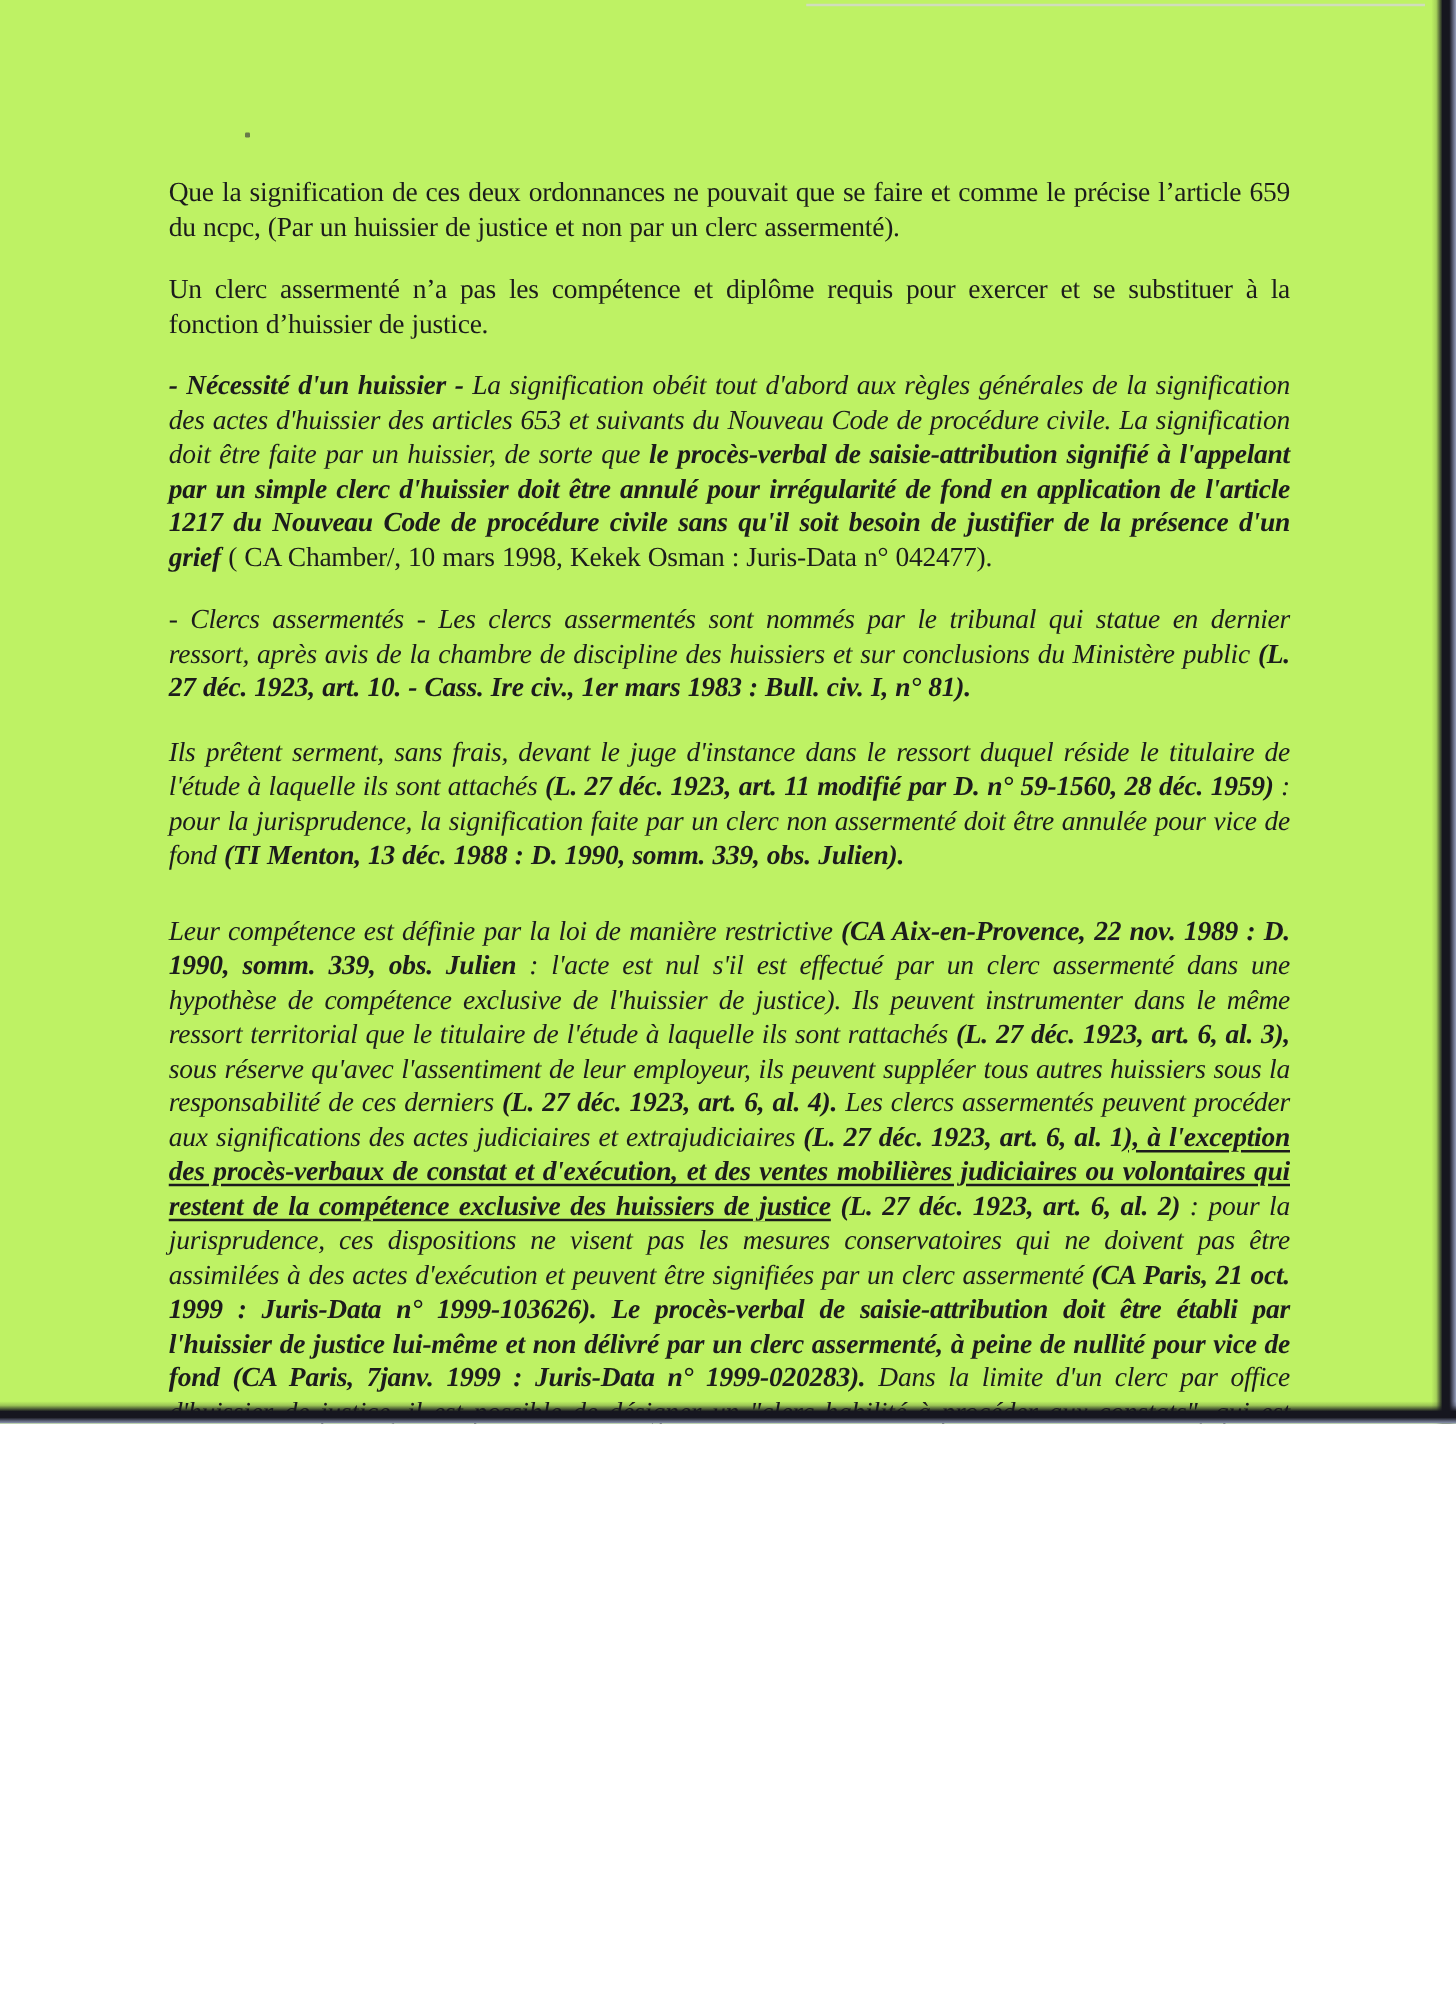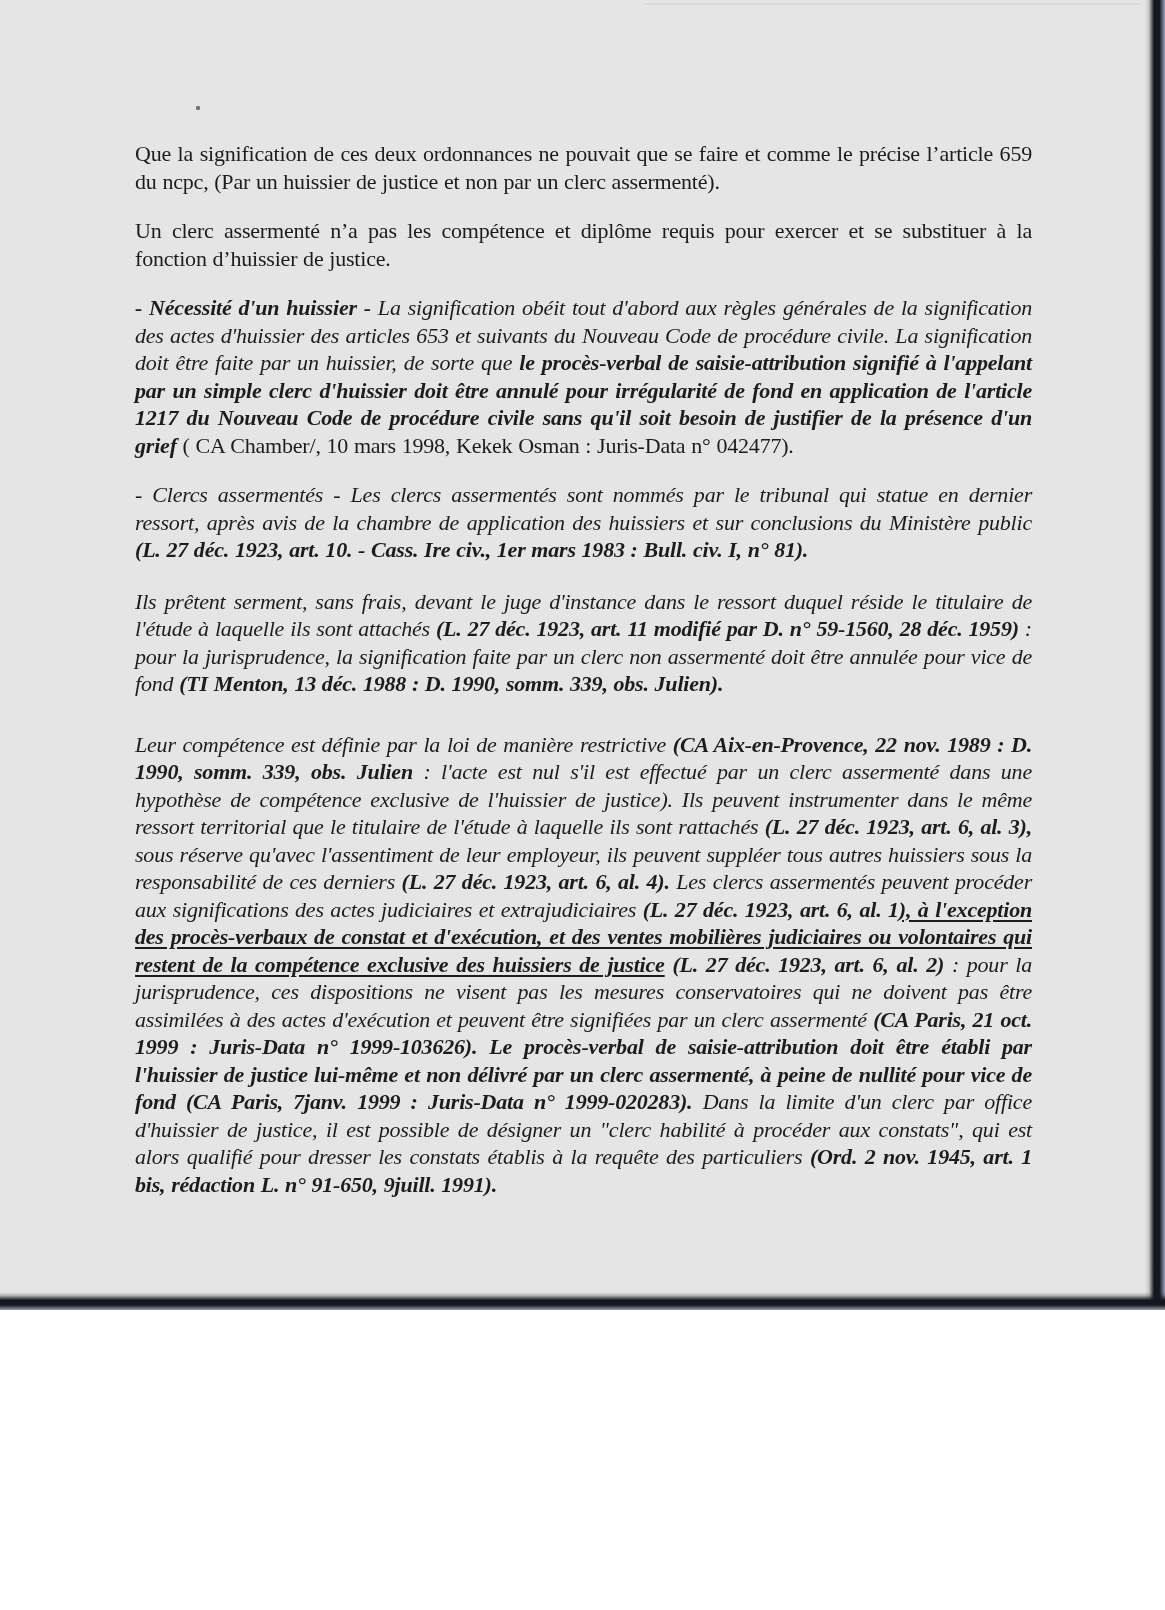--- a/index.html
+++ b/index.html
@@ -1,19 +1,19 @@
 <!DOCTYPE html>
 <html><head>
 <meta charset="utf-8">
 <style>
   html,body{margin:0;padding:0;background:#ffffff;}
   .page{
     position:relative;
-    width:1165px;height:1310px;
-    background:#e5e5e5;
+    width:1165px;height:1139px;
+    background:#bef264;
     overflow:hidden;
     font-family:"Liberation Serif",serif;
   }
   
   .doc{position:absolute;left:135px;top:140px;width:897px;}
   .para{
     margin:0 0 22px;
     text-align:justify;
     font-size:22px;
     line-height:27.5px;
@@ -57,21 +57,21 @@
 <body>
 
 <div class="page">
   <div class="top-line"></div>
   <div class="speck"></div>
 
   <div class="doc">
       <p class="para"><span>Que la signification de ces deux ordonnances ne pouvait que se faire et comme le précise l’article 659 du ncpc, (Par un huissier de justice et non par un clerc assermenté).</span></p>
       <p class="para"><span>Un clerc assermenté n’a pas les compétence et diplôme requis pour exercer et se substituer à la fonction d’huissier de justice.</span></p>
       <p class="para"><span class="b i">- Nécessité d'un huissier - </span><span class="i">La signification obéit tout d'abord aux règles générales de la signification des actes d'huissier des articles 653 et suivants du Nouveau Code de procédure civile. La signification doit être faite par un huissier, de sorte que </span><span class="b i">le procès-verbal de saisie-attribution signifié à l'appelant par un simple clerc d'huissier doit être annulé pour irrégularité de fond en application de l'article 1217 du Nouveau Code de procédure civile sans qu'il soit besoin de justifier de la présence d'un grief</span><span> ( CA Chamber/, 10 mars 1998, Kekek Osman : Juris-Data n° 042477).</span></p>
-      <p class="para"><span class="i">- Clercs assermentés - Les clercs assermentés sont nommés par le tribunal qui statue en dernier ressort, après avis de la chambre de application des huissiers et sur conclusions du Ministère public </span><span class="b i">(L. 27 déc. 1923, art. 10. - Cass. Ire civ., 1er mars 1983 : Bull. civ. I, n° 81).</span></p>
+      <p class="para"><span class="i">- Clercs assermentés - Les clercs assermentés sont nommés par le tribunal qui statue en dernier ressort, après avis de la chambre de discipline des huissiers et sur conclusions du Ministère public </span><span class="b i">(L. 27 déc. 1923, art. 10. - Cass. Ire civ., 1er mars 1983 : Bull. civ. I, n° 81).</span></p>
       <p class="para"><span class="i">Ils prêtent serment, sans frais, devant le juge d'instance dans le ressort duquel réside le titulaire de l'étude à laquelle ils sont attachés </span><span class="b i">(L. 27 déc. 1923, art. 11 modifié par D. n° 59-1560, 28 déc. 1959)</span><span class="i"> : pour la jurisprudence, la signification faite par un clerc non assermenté doit être annulée pour vice de fond </span><span class="b i">(TI Menton, 13 déc. 1988 : D. 1990, somm. 339, obs. Julien).</span></p>
       <p class="para"><span class="i">Leur compétence est définie par la loi de manière restrictive </span><span class="b i">(CA Aix-en-Provence, 22 nov. 1989 : D. 1990, somm. 339, obs. Julien</span><span class="i"> : l'acte est nul s'il est effectué par un clerc assermenté dans une hypothèse de compétence exclusive de l'huissier de justice). Ils peuvent instrumenter dans le même ressort territorial que le titulaire de l'étude à laquelle ils sont rattachés </span><span class="b i">(L. 27 déc. 1923, art. 6, al. 3),</span><span class="i"> sous réserve qu'avec l'assentiment de leur employeur, ils peuvent suppléer tous autres huissiers sous la responsabilité de ces derniers </span><span class="b i">(L. 27 déc. 1923, art. 6, al. 4).</span><span class="i"> Les clercs assermentés peuvent procéder aux significations des actes judiciaires et extrajudiciaires </span><span class="b i">(L. 27 déc. 1923, art. 6, al. 1</span><span class="b i u">), à l'exception des procès-verbaux de constat et d'exécution, et des ventes mobilières judiciaires ou volontaires qui restent de la compétence exclusive des huissiers de justice</span><span class="b i"> (L. 27 déc. 1923, art. 6, al. 2)</span><span class="i"> : pour la jurisprudence, ces dispositions ne visent pas les mesures conservatoires qui ne doivent pas être assimilées à des actes d'exécution et peuvent être signifiées par un clerc assermenté </span><span class="b i">(CA Paris, 21 oct. 1999 : Juris-Data n° 1999-103626). Le procès-verbal de saisie-attribution doit être établi par l'huissier de justice lui-même et non délivré par un clerc assermenté, à peine de nullité pour vice de fond (CA Paris, 7janv. 1999 : Juris-Data n° 1999-020283).</span><span class="i"> Dans la limite d'un clerc par office d'huissier de justice, il est possible de désigner un "clerc habilité à procéder aux constats", qui est alors qualifié pour dresser les constats établis à la requête des particuliers </span><span class="b i">(Ord. 2 nov. 1945, art. 1 bis, rédaction L. n° 91-650, 9juill. 1991).</span></p>
     </div>
 
   <div class="stamp stamp-1">GREFFIER EN CHEF</div>
   <div class="stamp stamp-2">3 0 MAI 2012</div>
   <div class="stamp stamp-3">SERVICE CIVIL</div>
 
   <div class="handwritten">2 0 3</div>
   <div class="pagenum">7</div>

